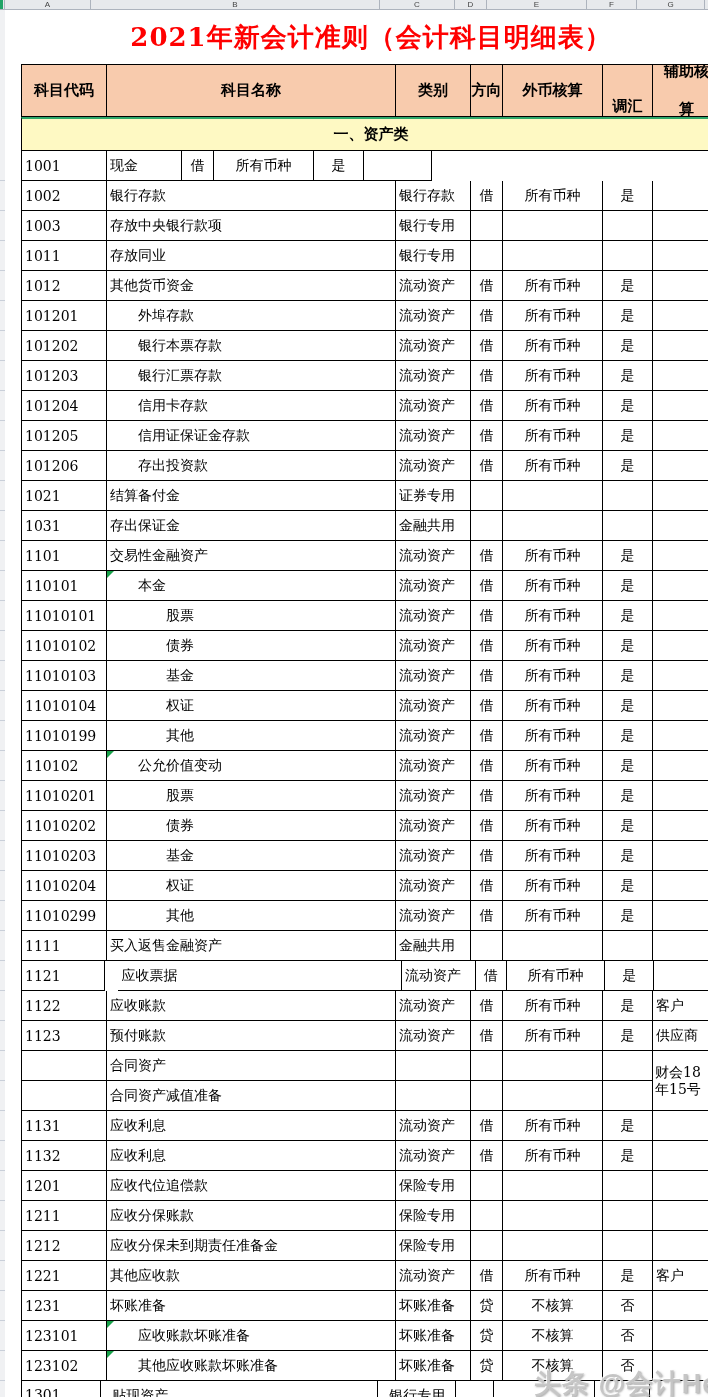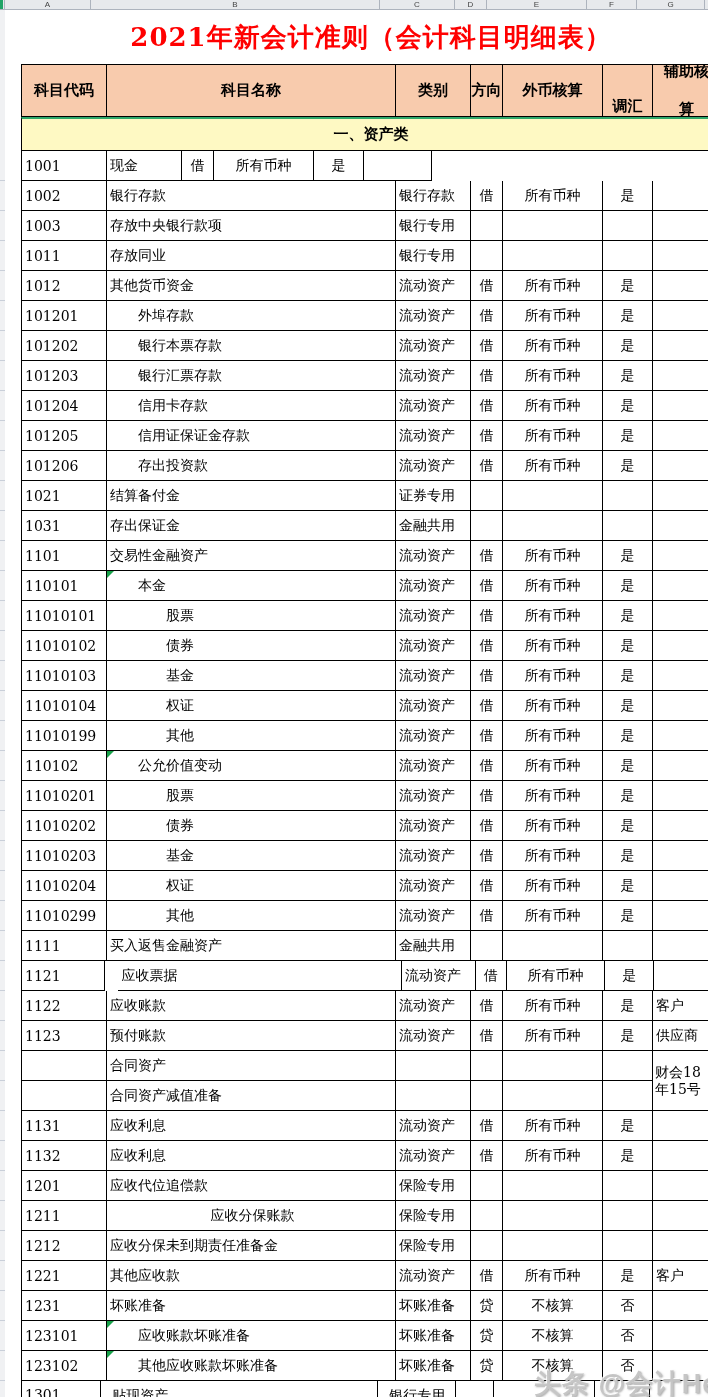--- a/index.html
+++ b/index.html
@@ -930,21 +930,21 @@
           <span class="v"></span>
         </div>
         <div class="cell w-aux pl">
           <span class="v"></span>
         </div>
       </div>
       <div class="row">
         <div class="cell w-code pl">
           <span class="v">1211</span>
         </div>
-        <div class="cell w-name pl" style="padding-left: 3px; justify-content: center;">
+        <div class="cell w-name pl" style="padding-left: 3px;">
           <span class="v">应收分保账款</span>
         </div>
         <div class="cell w-cat pl">
           <span class="v">保险专用</span>
         </div>
         <div class="cell w-dir ctr">
           <span class="v"></span>
         </div>
         <div class="cell w-cur ctr">
           <span class="v"></span>

